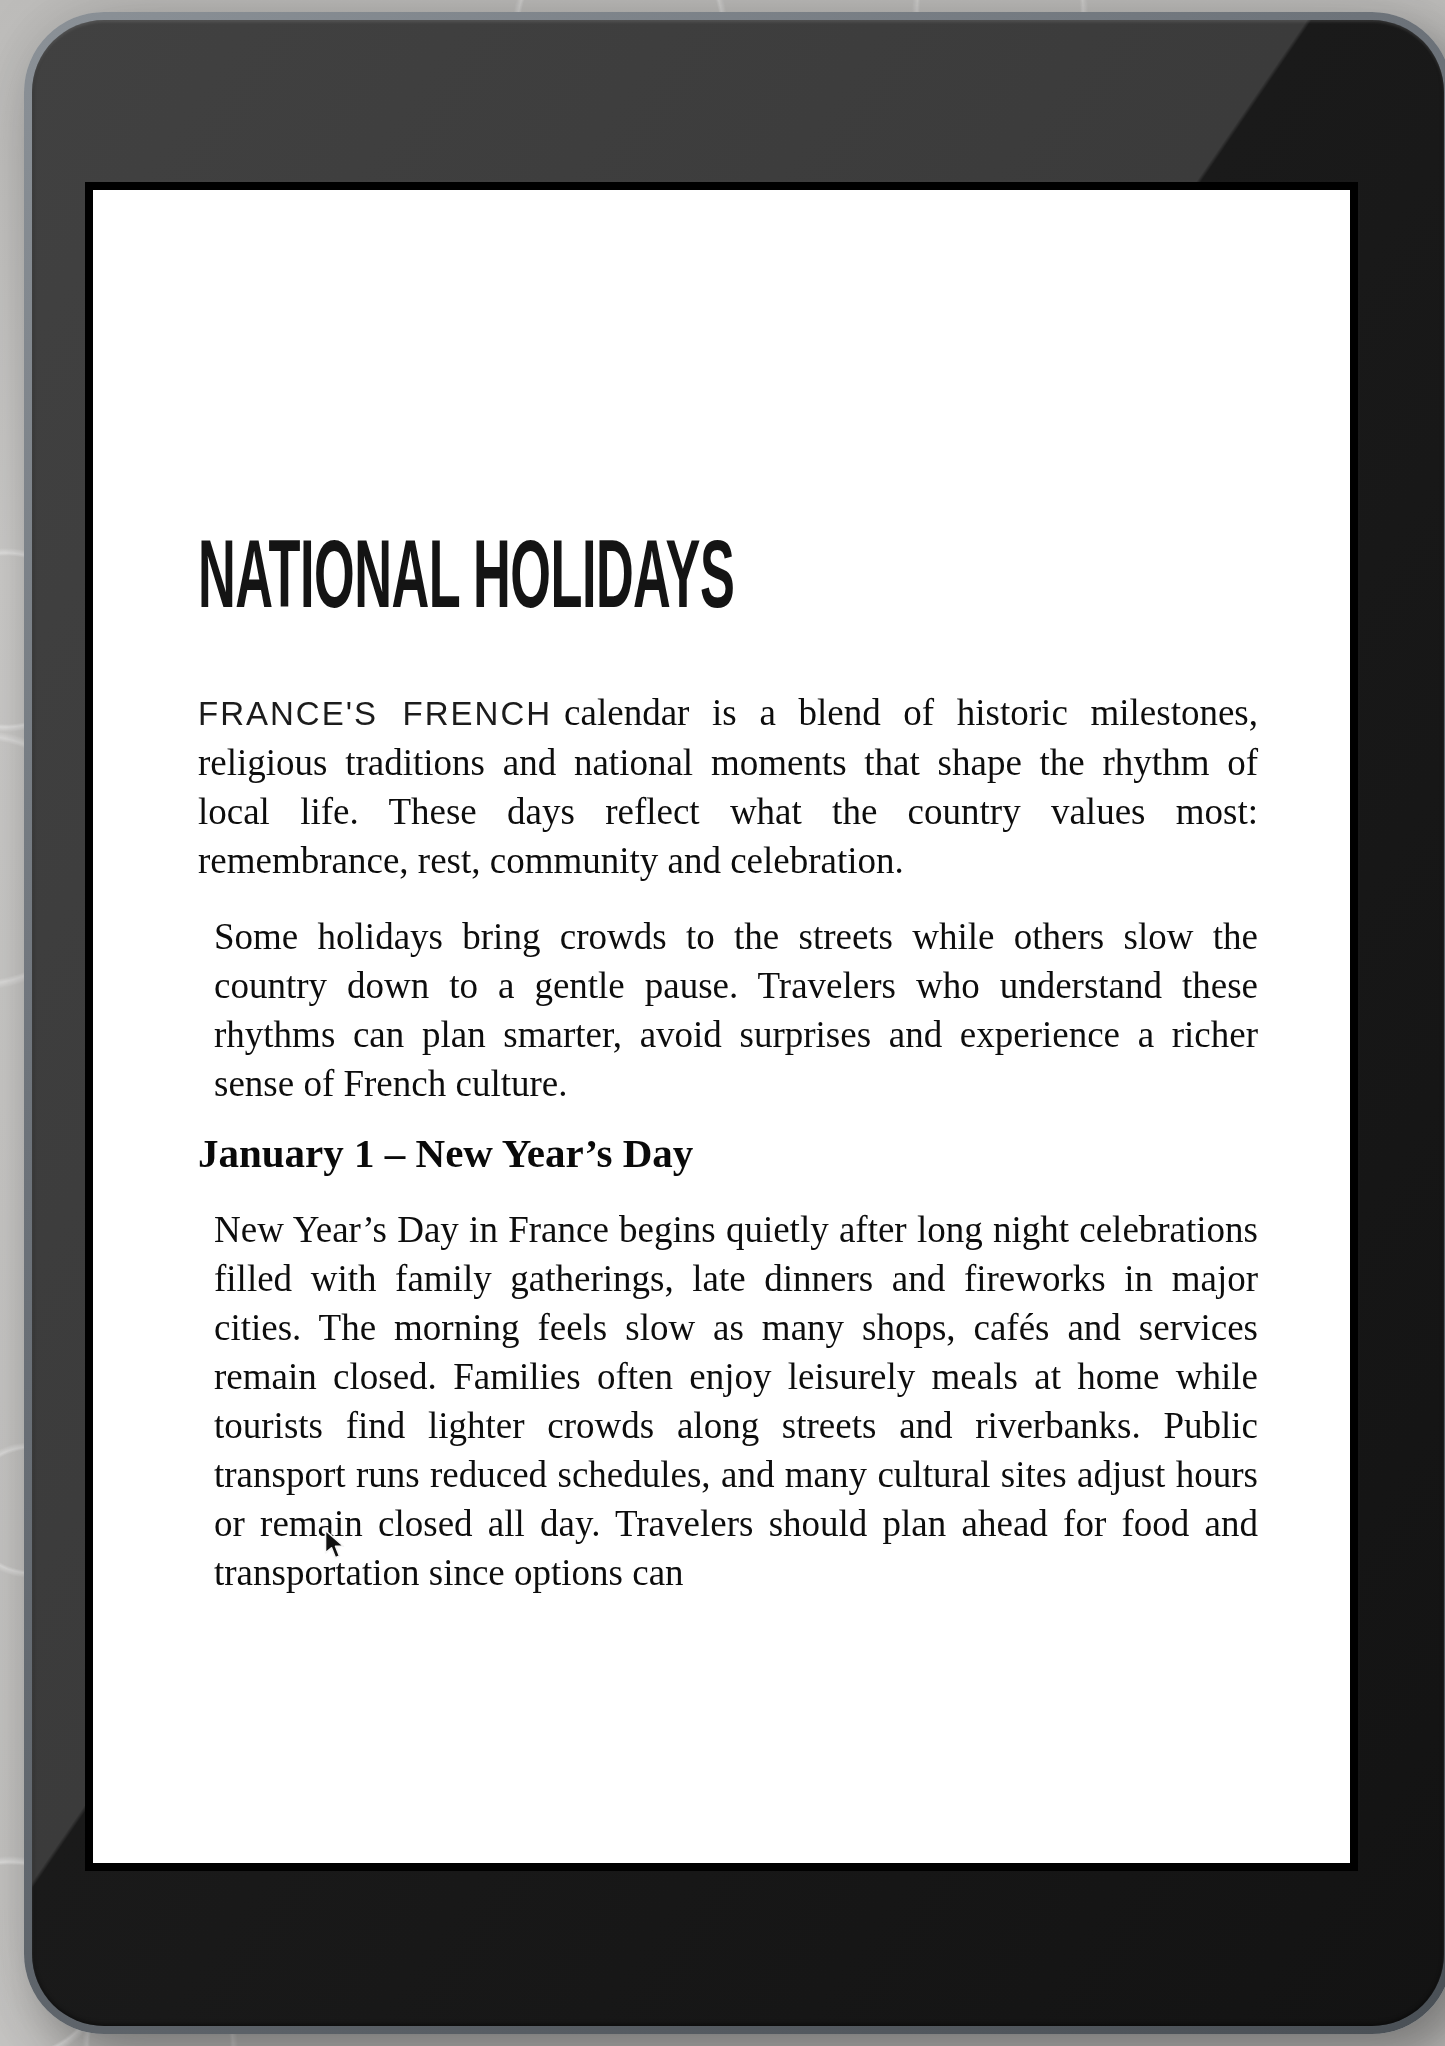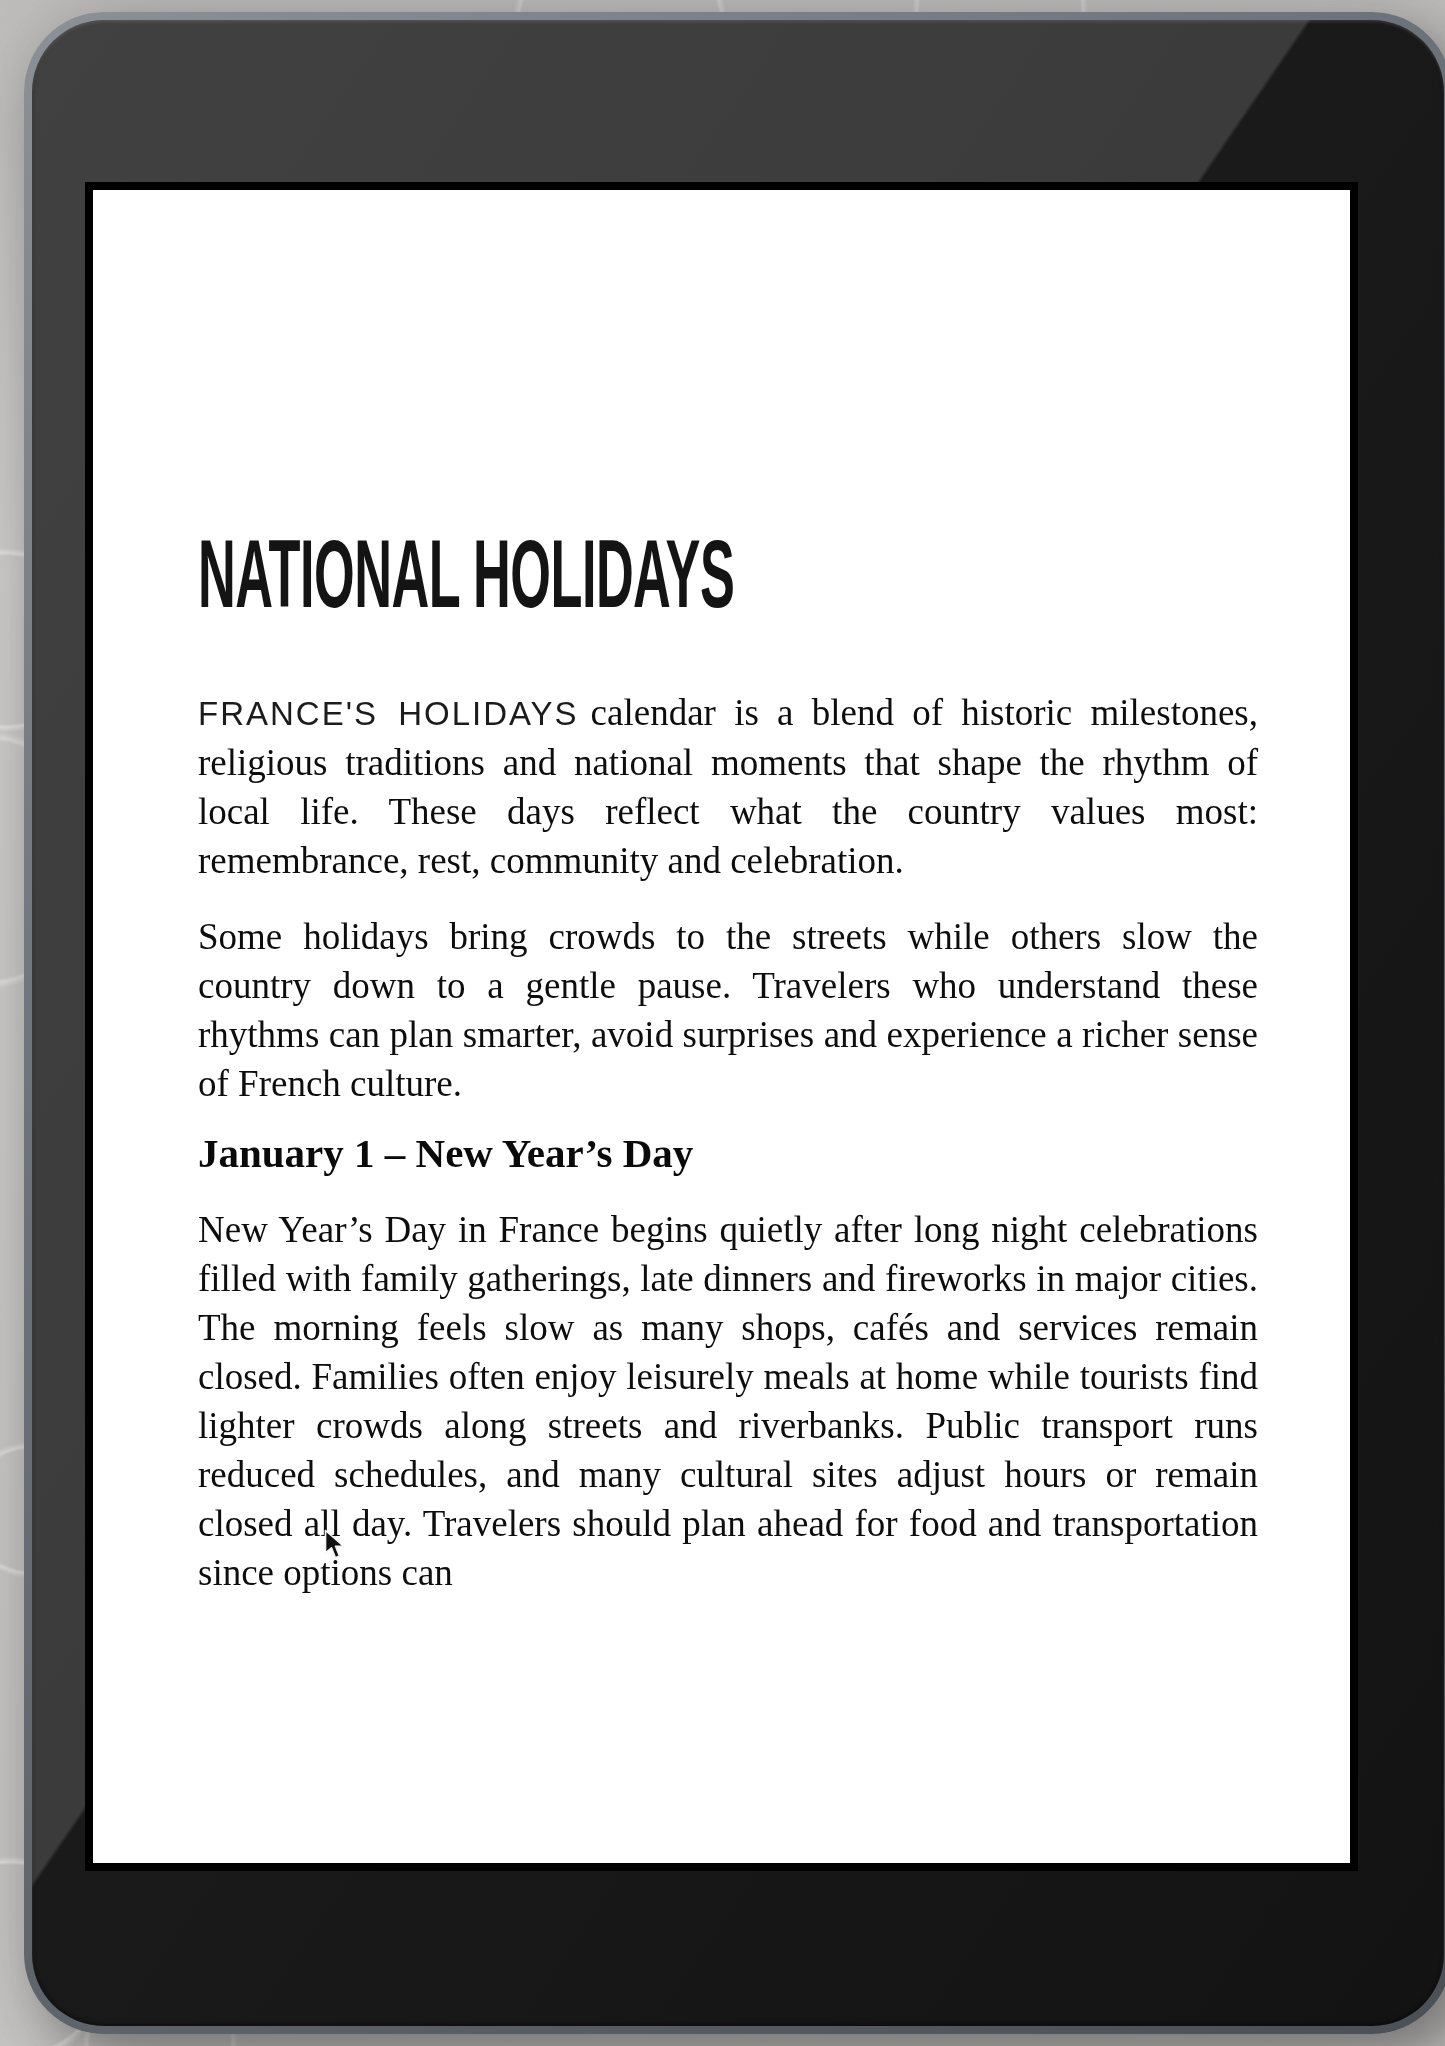--- a/index.html
+++ b/index.html
@@ -55,42 +55,42 @@
   .subtitle{
     margin-top:16px;
     font-family:"Liberation Sans",sans-serif;font-weight:400;
     font-size:34px;line-height:43px;letter-spacing:2.5px;color:var(--subtitle-ink);
   }
   p.body{
     font-family:"Liberation Serif",serif;
     font-size:37px;line-height:49px;text-align:justify;color:var(--ink);
   }
   p.intro{margin-top:78px;}
-  p.para{margin-top:27px;}
+  p.para{margin-top:27px;margin-left:16px;}
   .lead-in{
     font-family:"Liberation Sans",sans-serif;font-size:33px;letter-spacing:2px;
     color:#1c1c1c;margin-right:12px;
   }
   h2.section{
     margin-top:21px;
     font-family:"Liberation Serif",serif;font-weight:700;
     font-size:41px;line-height:49px;color:#0a0a0a;
   }
   .cursor{position:absolute;left:324px;top:1529px;width:21px;height:33px;}
 </style>
 </head>
 <body>
 
 <div class="scene">
   <div class="tablet">
     <div class="bezel">
       <div class="screen">
         <div class="page">
           <h1 class="title">NATIONAL HOLIDAYS</h1>
-          <p class="body intro"><span class="lead-in">FRANCE'S HOLIDAYS</span><span>calendar is a blend of historic mile­stones, religious traditions and national moments that shape the rhythm of local life. These days reflect what the country values most: remembrance, rest, community and celebration.</span></p>
+          <p class="body intro"><span class="lead-in">FRANCE'S FRENCH</span><span>calendar is a blend of historic mile­stones, religious traditions and national moments that shape the rhythm of local life. These days reflect what the country values most: remembrance, rest, community and celebration.</span></p>
           <p class="body para">Some holidays bring crowds to the streets while others slow the country down to a gentle pause. Travelers who understand these rhythms can plan smarter, avoid surprises and experience a richer sense of French culture.</p>
           <h2 class="section">January 1 – New Year’s Day</h2>
           <p class="body para">New Year’s Day in France begins quietly after long night celebra­tions filled with family gatherings, late dinners and fireworks in major cities. The morning feels slow as many shops, cafés and services remain closed. Families often enjoy leisurely meals at home while tourists find lighter crowds along streets and river­banks. Public transport runs reduced schedules, and many cultural sites adjust hours or remain closed all day. Travelers should plan ahead for food and transportation since options can</p>
         </div>
       </div>
     </div>
   </div>
 
   <svg class="cursor" viewBox="0 0 14 22">
     <path d="M1,1 L1,16 L5,12.6 L7.6,19.2 L10.3,18 L7.7,11.5 L13,11.5 Z" fill="#111111" stroke="#f5f5f5" stroke-width="1.1" stroke-linejoin="round"></path>

